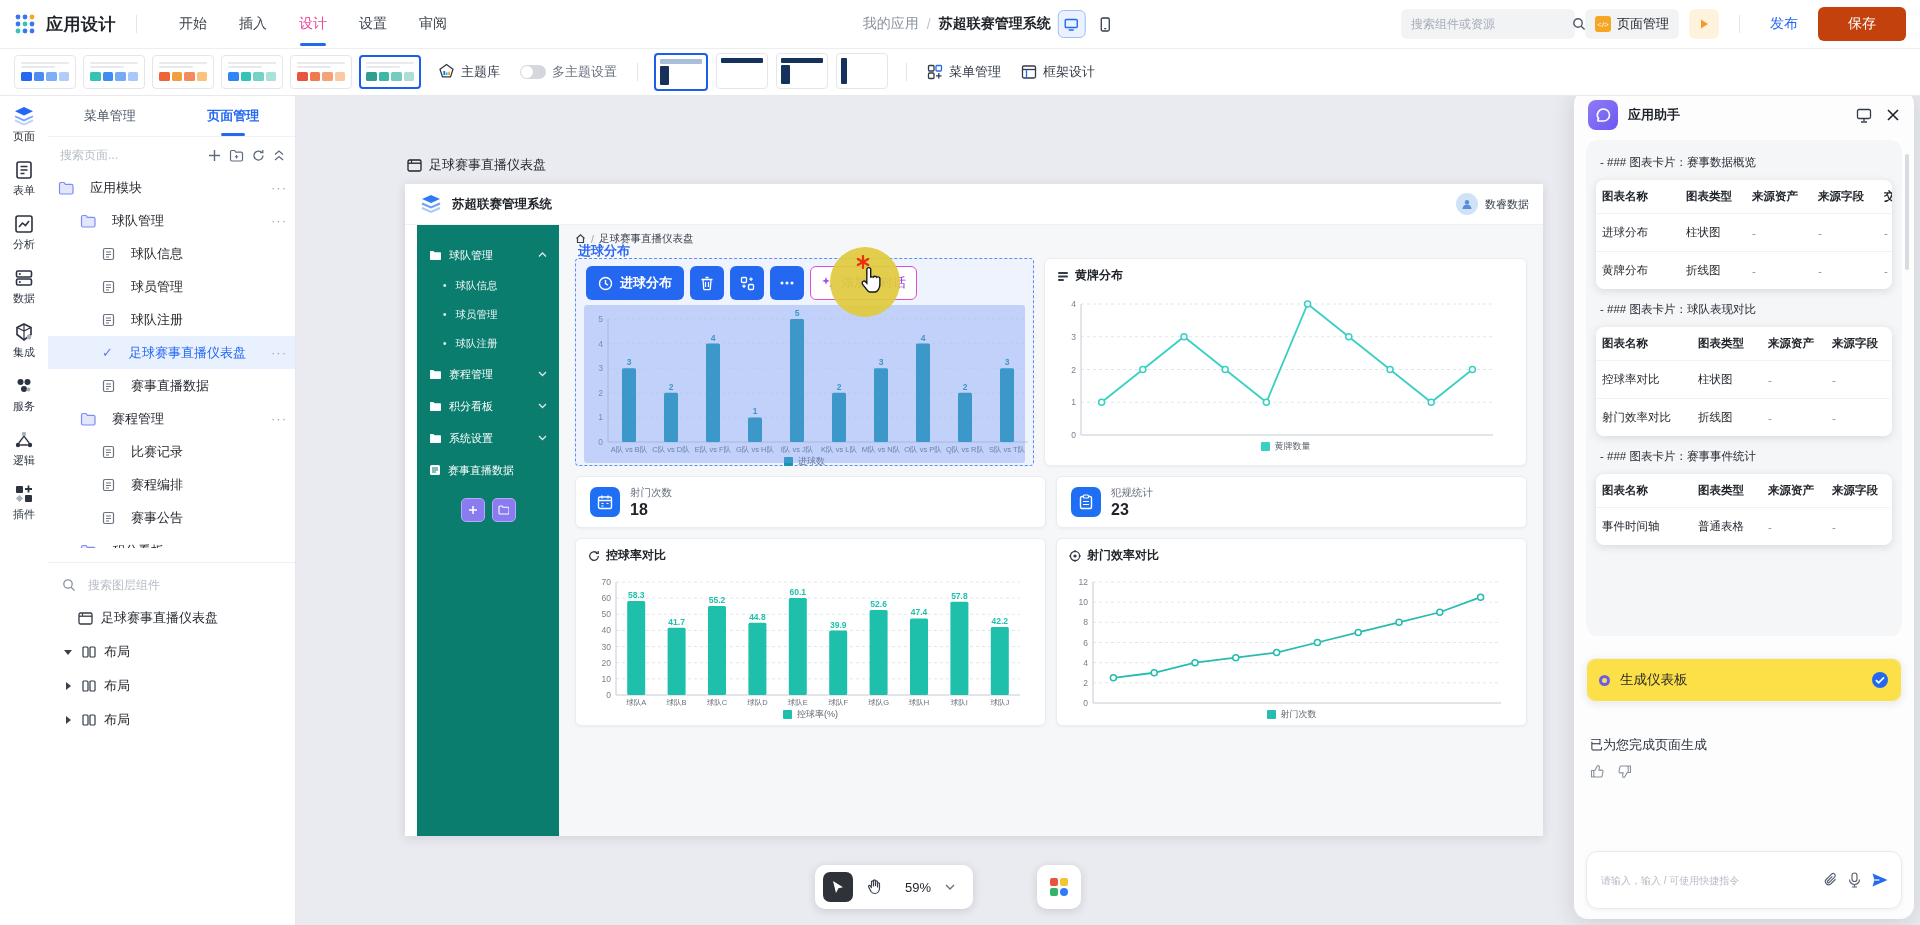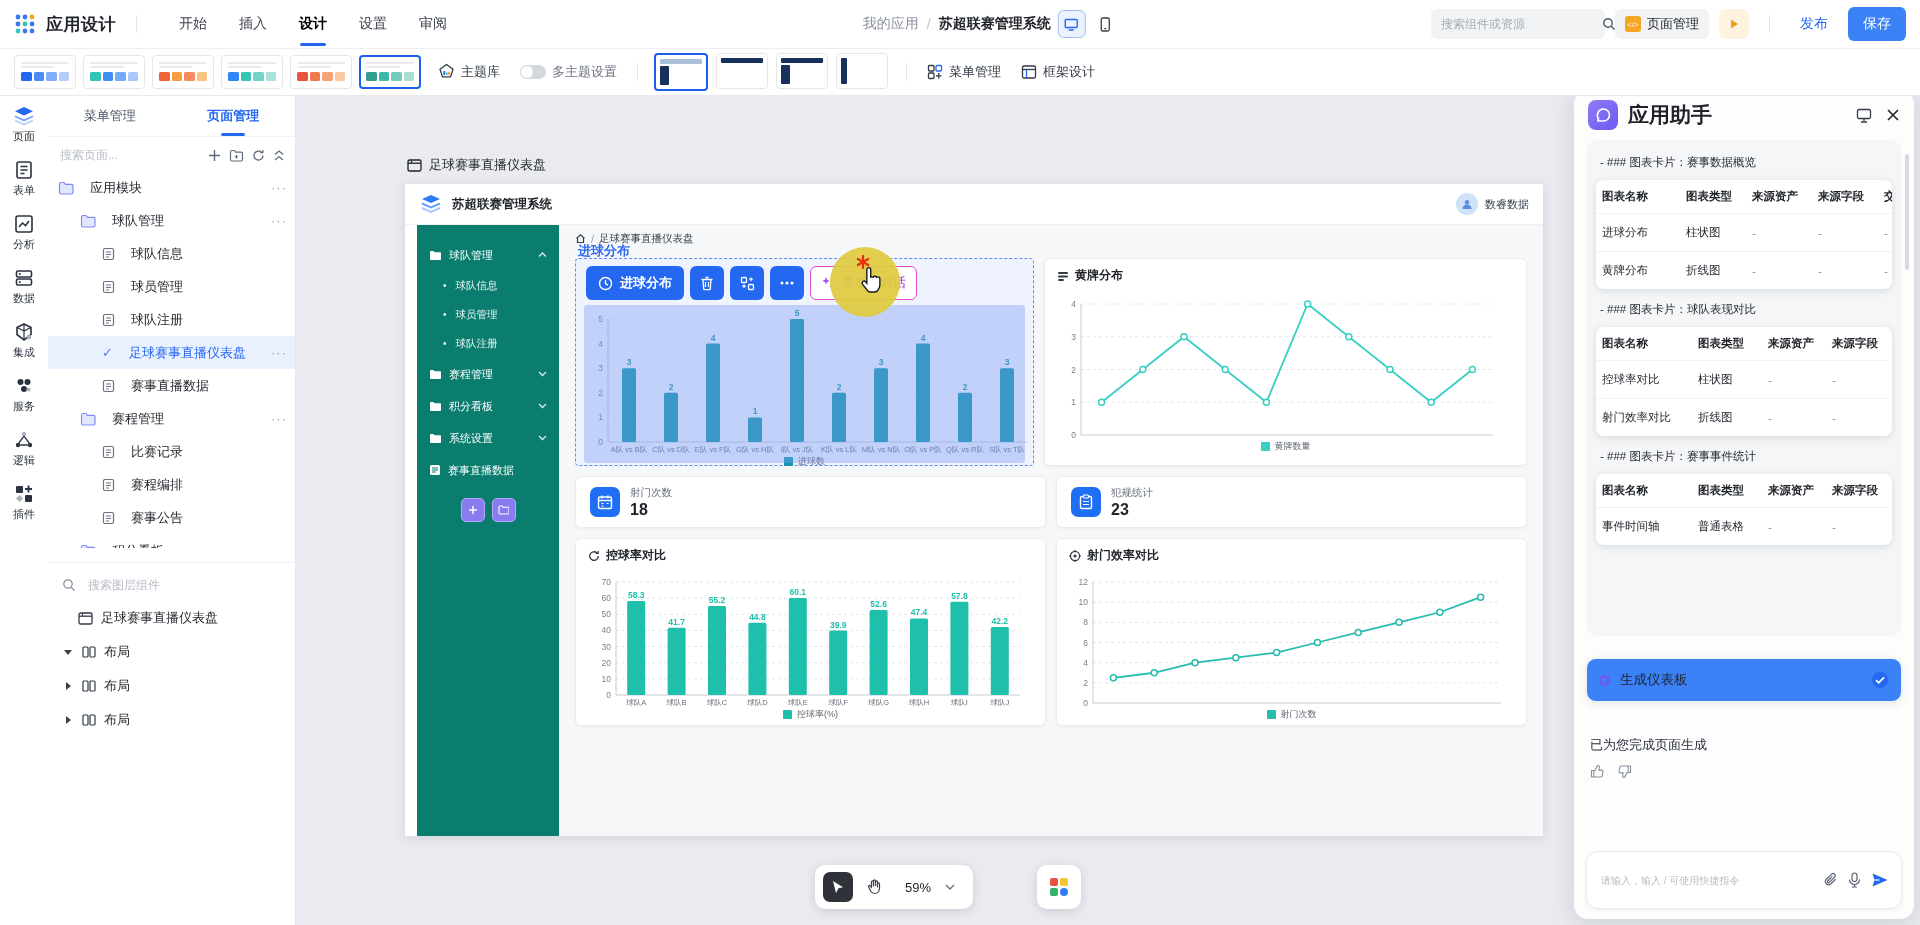--- a/index.html
+++ b/index.html
@@ -8,36 +8,36 @@
   .app{position:relative;width:1920px;height:925px;}
   svg{display:block;}
   .vdiv{width:1px;height:18px;background:#e2e4e8;margin:0 10px;}
   
   .topnav{position:absolute;left:0;top:0;width:100%;height:48px;background:#fff;
           border-bottom:1px solid #eceef1;display:flex;align-items:center;z-index:30;}
   .tn-left{display:flex;align-items:center;padding-left:14px;gap:10px;}
   .app-title{font-size:17px;font-weight:bold;letter-spacing:.5px;}
   .tabs{display:flex;align-items:center;gap:4px;margin-left:8px;}
   .tab{position:relative;font-size:14px;color:#3d434d;padding:13px 14px;cursor:pointer;}
-  .tab.active{color:#000000;font-weight:bold;}
+  .tab.active{color:#ec4899;font-weight:normal;}
   .tab.active:after{content:"";position:absolute;left:50%;transform:translateX(-50%);bottom:0;width:26px;height:3px;border-radius:2px;background:#2468f2;}
   .tn-center{position:absolute;left:50%;top:0;height:48px;transform:translateX(-38%);display:flex;align-items:center;gap:8px;font-size:14px;}
   .tn-center .muted{color:#8a919e;}
   .tn-center .sep{color:#c0c4cc;}
   .tn-center .cur{font-weight:bold;}
   .dev-btn{width:26px;height:26px;border-radius:5px;display:flex;align-items:center;justify-content:center;cursor:pointer;}
   .dev-btn.active{background:#eaf1ff;outline:1px solid #9cbcf8;}
   .tn-right{margin-left:auto;display:flex;align-items:center;gap:10px;padding-right:14px;}
   .searchbox{width:158px;height:30px;background:#f2f3f5;border-radius:6px;display:flex;align-items:center;padding:0 8px;gap:4px;}
   .searchbox input{flex:1;border:none;background:transparent;outline:none;font-size:12px;color:#1f2329;font-family:inherit;}
   .searchbox input::placeholder{color:#a6adb9;}
   .envbadge{height:30px;background:#f2f3f5;border-radius:6px;display:flex;align-items:center;gap:6px;padding:0 10px;font-size:13px;cursor:pointer;}
   .playbtn{width:30px;height:30px;border:none;background:#fff3e0;border-radius:6px;display:flex;align-items:center;justify-content:center;cursor:pointer;}
   .publish{border:none;background:transparent;color:#2468f2;font-size:14px;cursor:pointer;font-family:inherit;padding:6px 10px;}
-  .save{border:none;background:#3b82f6;color:#fff;font-size:14px;border-radius:6px;padding:8px 15px;cursor:pointer;font-family:inherit;}
+  .save{border:none;background:#c2410c;color:#fff;font-size:14px;border-radius:6px;padding:8px 30px;cursor:pointer;font-family:inherit;}
   
   .ribbon{position:absolute;left:0;top:48px;width:100%;height:48px;background:#fff;border-bottom:1px solid #e8eaee;
           display:flex;align-items:center;padding-left:14px;box-sizing:border-box;z-index:25;}
   .theme-card{width:62px;height:34px;border:1px solid #e4e6ea;border-radius:4px;margin-right:7px;padding:4px 6px;box-sizing:border-box;cursor:pointer;background:#fff;}
   .theme-card.selected{border:2px solid #1a5eea;padding:3px 5px;}
   .theme-card .ln{height:2px;background:#e8eaee;border-radius:1px;margin:2px 0;}
   .theme-card .chips{display:flex;gap:2px;margin-top:4px;}
   .theme-card .chips i{flex:1;height:9px;border-radius:1.5px;}
   .rb-item{display:flex;align-items:center;gap:6px;font-size:13px;color:#333b47;margin:0 10px;cursor:pointer;white-space:nowrap;}
   .toggle{width:26px;height:14px;border-radius:8px;background:#d4d7dd;position:relative;}
@@ -124,34 +124,34 @@
   
   .viewbar{position:absolute;left:520px;bottom:16px;height:44px;background:#fff;border-radius:10px;box-shadow:0 2px 10px rgba(31,35,41,.15);display:flex;align-items:center;padding:0 8px;gap:6px;z-index:8;}
   .vb-btn{width:30px;height:30px;border:none;background:transparent;border-radius:7px;display:flex;align-items:center;justify-content:center;cursor:pointer;}
   .vb-btn.active{background:#2f3238;}
   .zoomctl{display:flex;align-items:center;gap:14px;font-size:13px;color:#1f2329;padding:0 10px;cursor:pointer;}
   .widgetbtn{position:absolute;left:742px;bottom:16px;width:44px;height:44px;background:#fff;border-radius:10px;box-shadow:0 2px 10px rgba(31,35,41,.15);display:flex;align-items:center;justify-content:center;cursor:pointer;z-index:8;}
   
   .assistant{position:absolute;right:6px;top:-6px;bottom:6px;width:340px;background:#fdfdfe;border-radius:14px;box-shadow:0 4px 24px rgba(31,35,41,.14);z-index:20;display:flex;flex-direction:column;padding:0 12px;box-sizing:border-box;}
   .as-head{height:50px;display:flex;align-items:center;gap:10px;flex:none;padding:0 2px;}
   .as-logo{width:30px;height:30px;border-radius:8px;background:linear-gradient(135deg,#8f7bf7,#6a5af0);display:flex;align-items:center;justify-content:center;}
-  .as-title{font-size:21px;font-weight:bold;}
+  .as-title{font-size:13px;font-weight:bold;}
   .as-hicons{margin-left:auto;display:flex;align-items:center;gap:14px;color:#333b47;}
   .as-hicons .hi{cursor:pointer;display:flex;}
   .as-scroll{position:relative;flex:none;height:496px;}
   .msg-block{background:#f4f6f8;border-radius:12px;padding:2px 10px 12px;height:100%;box-sizing:border-box;overflow:hidden;}
   .sec-h{font-size:11.5px;color:#272b33;margin:13px 4px 10px;}
   .sec-h b{font-weight:normal;}
   .twrap{background:#fff;border-radius:8px;box-shadow:0 2px 8px rgba(31,35,41,.13);overflow:hidden;}
   table.atbl{border-collapse:collapse;table-layout:fixed;font-size:11.5px;}
   .atbl th{font-weight:bold;text-align:left;padding:9px 6px;white-space:nowrap;}
   .atbl td{padding:11px 6px;border-top:1px solid #f0f2f5;white-space:nowrap;color:#1f2329;}
   .atbl td.dash{color:#8a919e;}
   .scrollthumb{position:absolute;right:-7px;top:14px;width:4px;height:116px;border-radius:2px;background:#d8dbe0;}
-  .task-card{margin-top:22px;height:42px;background:#3b82f6;border:1px solid #f0f1f4;border-radius:10px;box-shadow:0 2px 8px rgba(31,35,41,.10);display:flex;align-items:center;gap:10px;padding:0 12px;flex:none;}
+  .task-card{margin-top:22px;height:42px;background:#fde047;border:1px solid #f0f1f4;border-radius:10px;box-shadow:0 2px 8px rgba(31,35,41,.10);display:flex;align-items:center;gap:10px;padding:0 12px;flex:none;}
   .task-dot{width:9px;height:9px;border-radius:50%;border:3px solid #6c5bf0;box-sizing:content-box;width:5px;height:5px;}
   .task-lbl{font-size:13.5px;}
   .task-chk{margin-left:auto;display:flex;}
   .done-msg{margin:34px 4px 0;font-size:13px;color:#272e3b;flex:none;}
   .thumbs{display:flex;gap:12px;margin:10px 4px 0;color:#8a919e;flex:none;}
   .thumbs .th{cursor:pointer;display:flex;}
   .as-input{margin-top:auto;margin-bottom:10px;height:56px;background:#fff;border:1px solid #e9ebf0;border-radius:12px;box-shadow:0 1px 4px rgba(31,35,41,.06);display:flex;align-items:center;padding:0 12px;gap:10px;flex:none;}
   .as-input input{flex:1;border:none;outline:none;font-size:10px;font-family:inherit;min-width:0;}
   .as-input input::placeholder{color:#b6bcc6;}
   .ai-ic{display:flex;color:#596273;cursor:pointer;}

